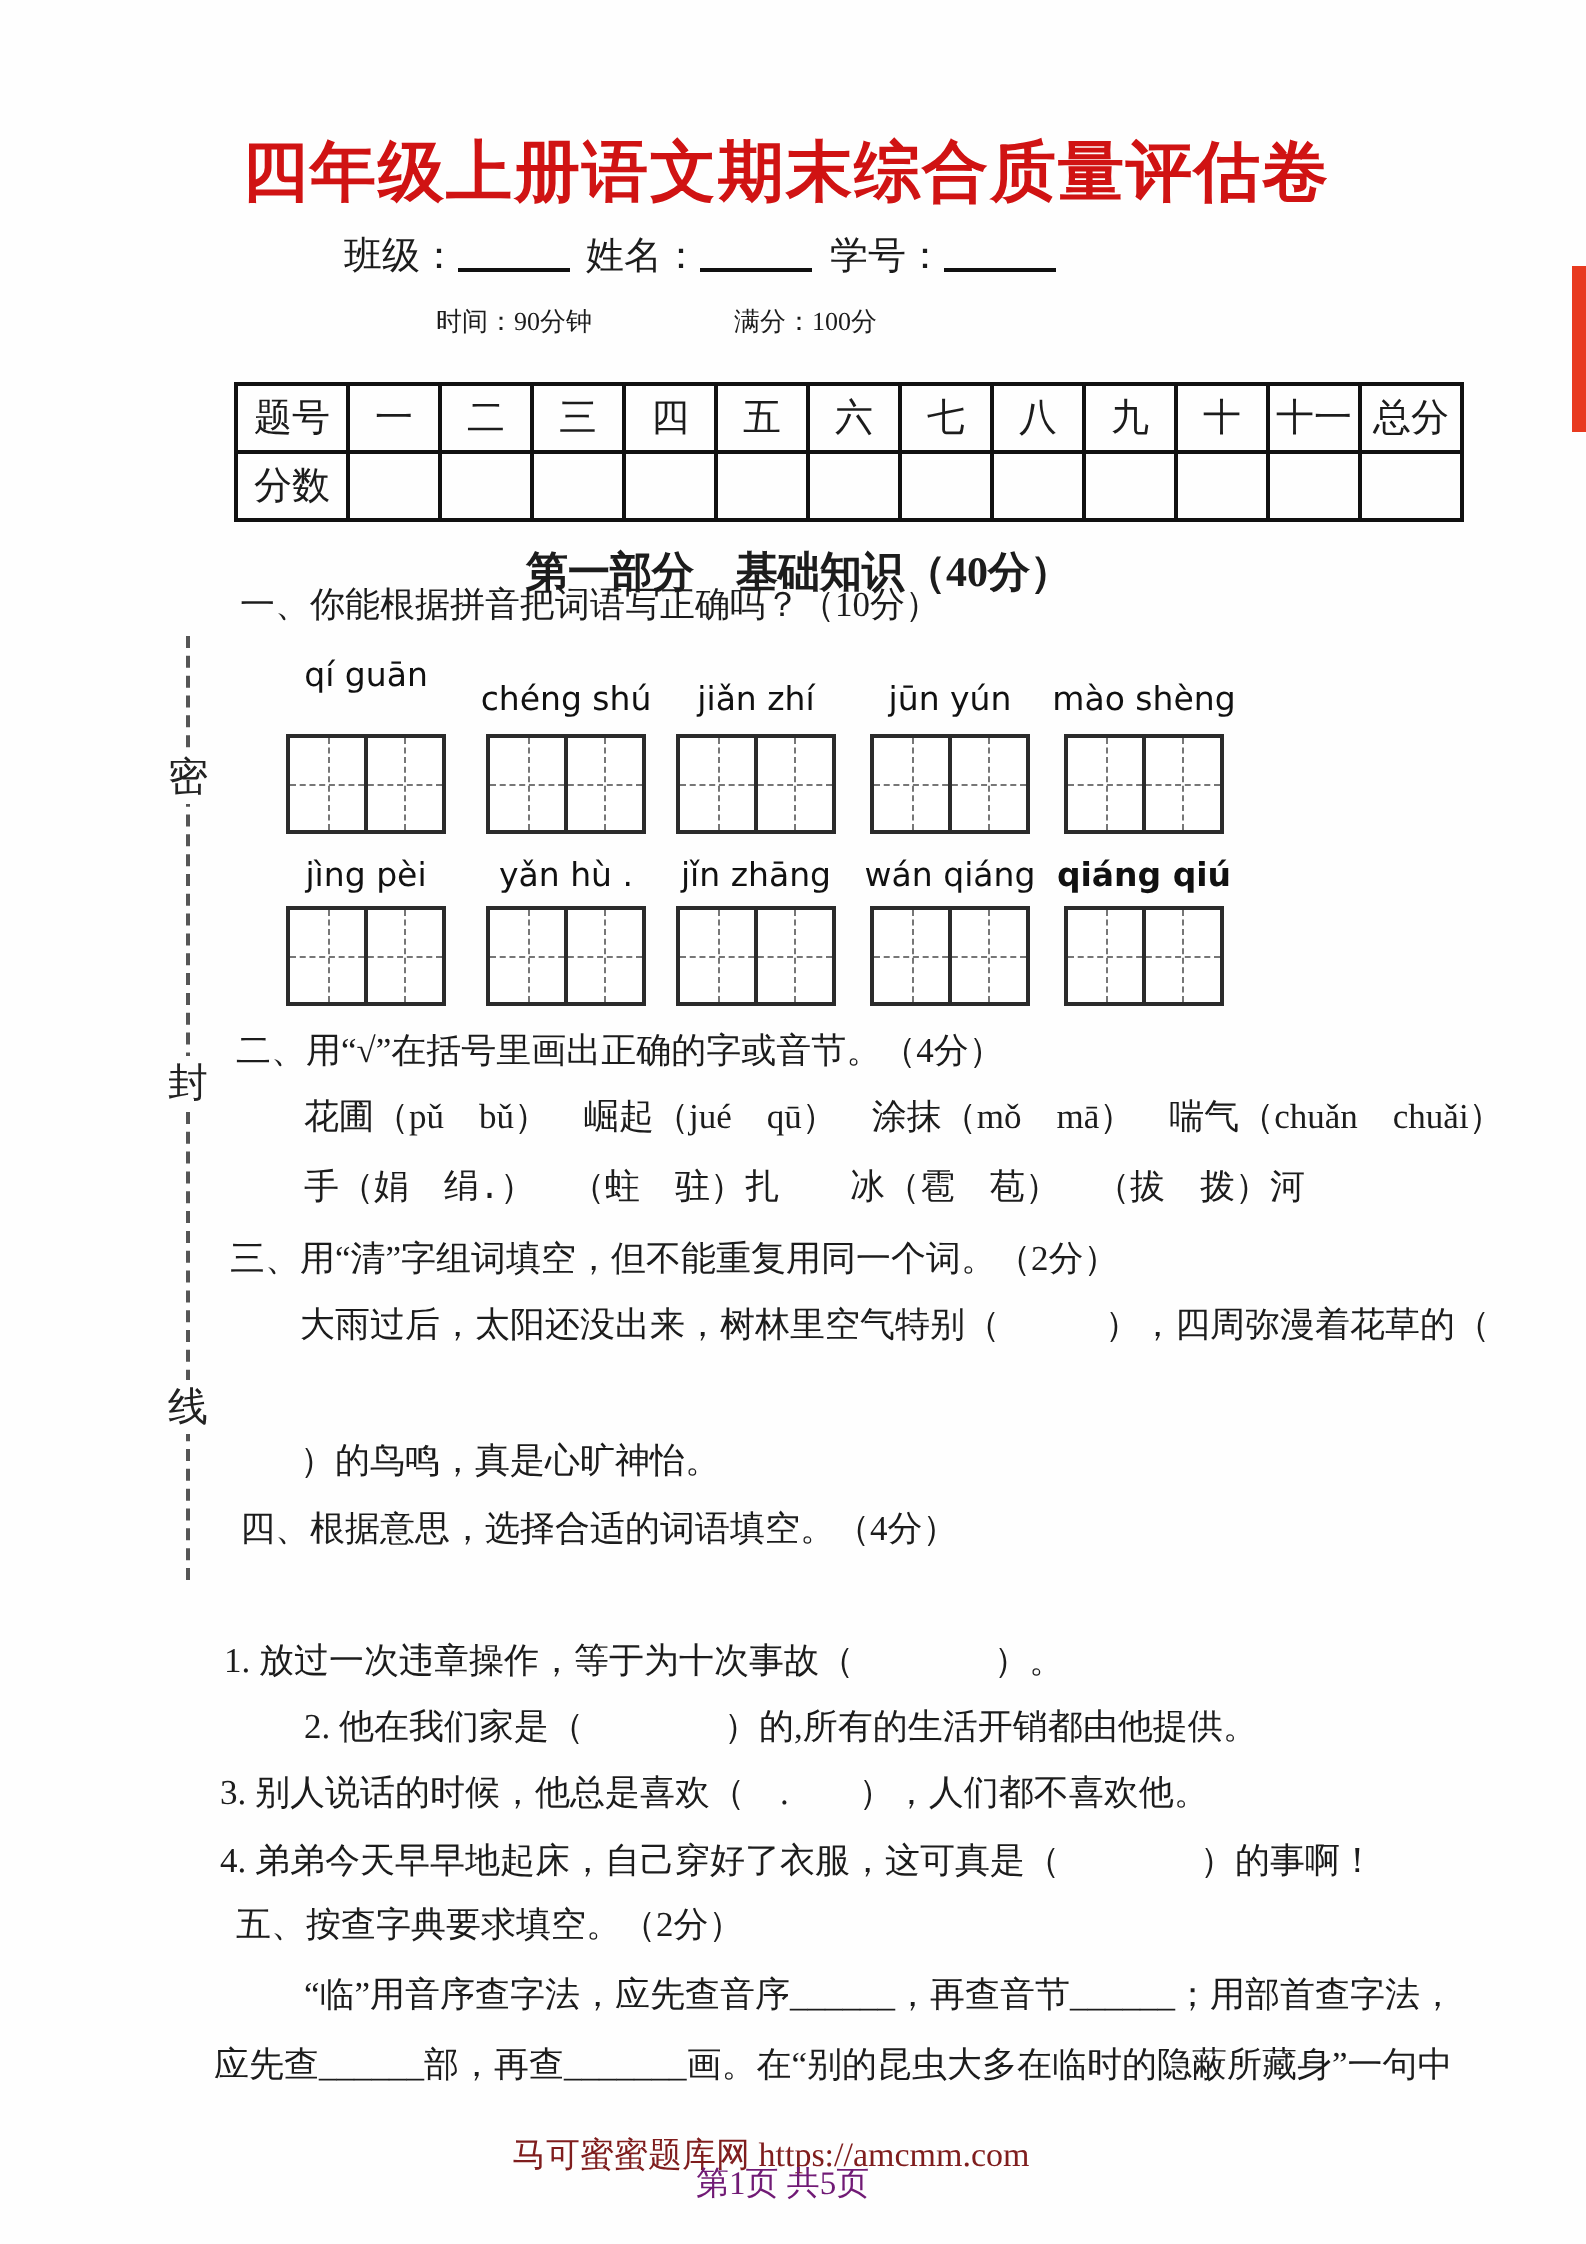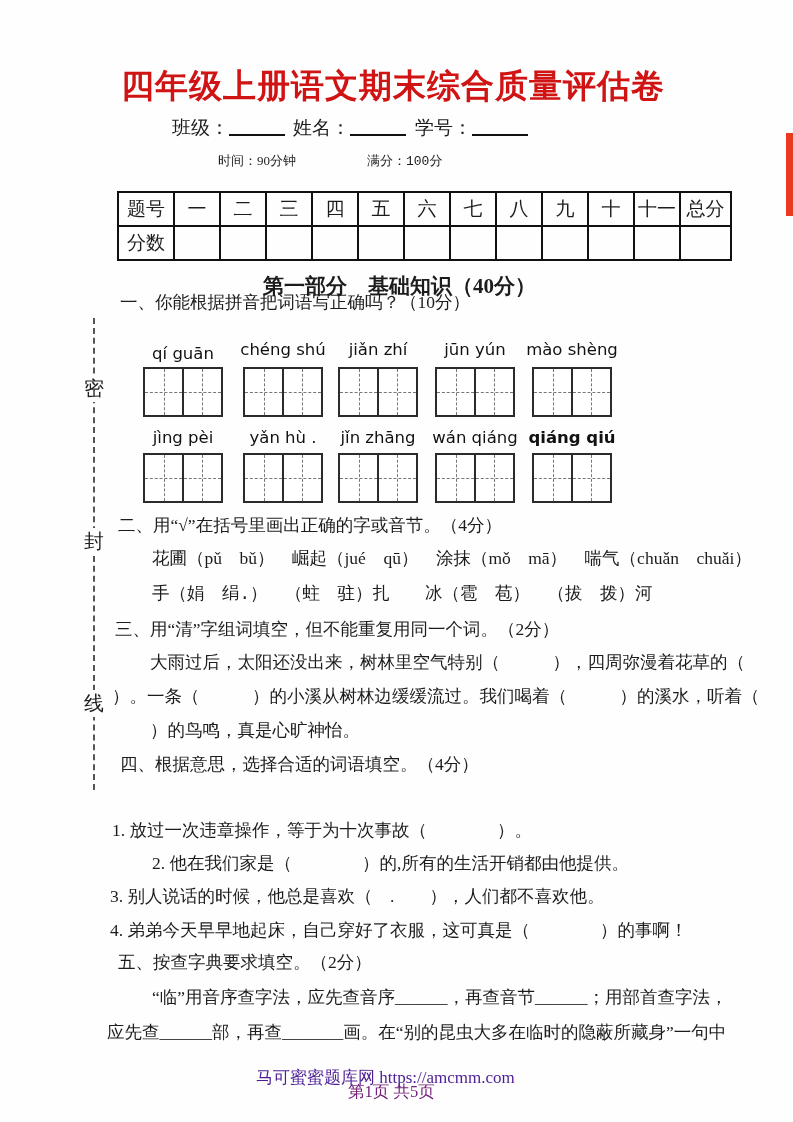--- a/index.html
+++ b/index.html
@@ -66,21 +66,21 @@
   
   .seal-line {
     position:absolute; left:93px; top:318px; height:472px; width:0;
     border-left:2px dashed #555;
   }
   .seal-char {
     position:absolute; left:83px; width:22px; text-align:center;
     font-size:20px; background:#fefefe; color:#222;
   }
 
-  .watermark { font-size:17px; color:#4c1d95; }
+  .watermark { font-size:17px; color:#7f1d1d; }
   .pageinfo  { font-size:16.5px; color:#701a75; }
 
   .accent-bar { position:absolute; left:786px; top:133px; width:7px; height:83px; background:#e83a20; }
 </style>
 </head>
 <body>
 
 <div class="page">
 
   <div class="accent-bar"></div>
@@ -96,21 +96,21 @@
     <span>班级：</span><span class="blank"></span>
   </div>
   <div class="abs info-item" style="left:293px; top:115px;">
     <span>姓名：</span><span class="blank"></span>
   </div>
   <div class="abs info-item" style="left:415px; top:115px;">
     <span>学号：</span><span class="blank"></span>
   </div>
 
   <div class="abs meta" style="left:218px; top:152px;">时间：90分钟</div>
-  <div class="abs meta" style="left:367px; top:152px;font-family:Liberation Mono, monospace;">满分：100分</div>
+  <div class="abs meta" style="left:367px; top:152px;">满分：100分</div>
 
   <table class="score">
     <tbody>
         <tr>
       <td class="first">题号</td>
       <td>一</td>
       <td>二</td>
       <td>三</td>
       <td>四</td>
       <td>五</td>
@@ -137,21 +137,21 @@
       <td></td>
       <td class="last"></td>
     </tr>
   </tbody>
     </table>
 
   <div class="abs part-heading">第一部分　基础知识（40分）</div>
 
   <div class="abs qtitle" style="left:120px; top:290px;">一、你能根据拼音把词语写正确吗？（10分）</div>
 
-  <span class="abs pinyin" style="left:128px; top:344px;">qí guān</span>
+  <span class="abs pinyin" style="left:128px; top:328px;">qí guān</span>
   <span class="abs pinyin" style="left:228px; top:340px;">chéng shú</span>
   <span class="abs pinyin" style="left:323px; top:340px;">jiǎn zhí</span>
   <span class="abs pinyin" style="left:420px; top:340px;">jūn yún</span>
   <span class="abs pinyin" style="left:517px; top:340px;">mào shèng</span>
 
   <div class="gpair" style="left:143px; top:367px;">
       <i class="vl"></i>
       <i class="vr"></i>
       <i class="hd"></i>
       <i class="vs"></i>
@@ -217,21 +217,20 @@
       <i class="hd"></i>
       <i class="vs"></i>
     </div>
 
   <div class="abs qtitle" style="left:118px; top:513px;">二、用“√”在括号里画出正确的字或音节。（4分）</div>
   <div class="abs qtext" style="left:152px; top:546px;">花圃（pǔ　bǔ）　崛起（jué　qū）　涂抹（mǒ　mā）　喘气（chuǎn　chuǎi）</div>
   <div class="abs qtext" style="left:152px; top:581px;font-family:Liberation Mono, monospace;">手（娟　绢.）　（蛀　驻）扎　　冰（雹　苞）　（拔　拨）河</div>
 
   <div class="abs qtitle" style="left:115px; top:617px;">三、用“清”字组词填空，但不能重复用同一个词。（2分）</div>
   <div class="abs qtext" style="left:150px; top:650px;">大雨过后，太阳还没出来，树林里空气特别（　　　），四周弥漫着花草的（</div>
-  <div class="abs qtext" style="left:112px; top:684px;">）。一条（　　　）的小溪从树林边缓缓流过。我们喝着（　　　）的溪水，听着（</div>
   <div class="abs qtext" style="left:150px; top:718px;">）的鸟鸣，真是心旷神怡。</div>
 
   <div class="abs qtitle" style="left:120px; top:752px;">四、根据意思，选择合适的词语填空。（4分）</div>
   <div class="abs qtext" style="left:112px; top:818px;">1. 放过一次违章操作，等于为十次事故（　　　　）。</div>
   <div class="abs qtext" style="left:152px; top:851px;">2. 他在我们家是（　　　　）的,所有的生活开销都由他提供。</div>
   <div class="abs qtext" style="left:110px; top:884px;">3. 别人说话的时候，他总是喜欢（　.　　），人们都不喜欢他。</div>
   <div class="abs qtext" style="left:110px; top:918px;">4. 弟弟今天早早地起床，自己穿好了衣服，这可真是（　　　　）的事啊！</div>
 
   <div class="abs qtitle" style="left:118px; top:950px;">五、按查字典要求填空。（2分）</div>
   <div class="abs qtext" style="left:152px; top:985px;">“临”用音序查字法，应先查音序______，再查音节______；用部首查字法，</div>

